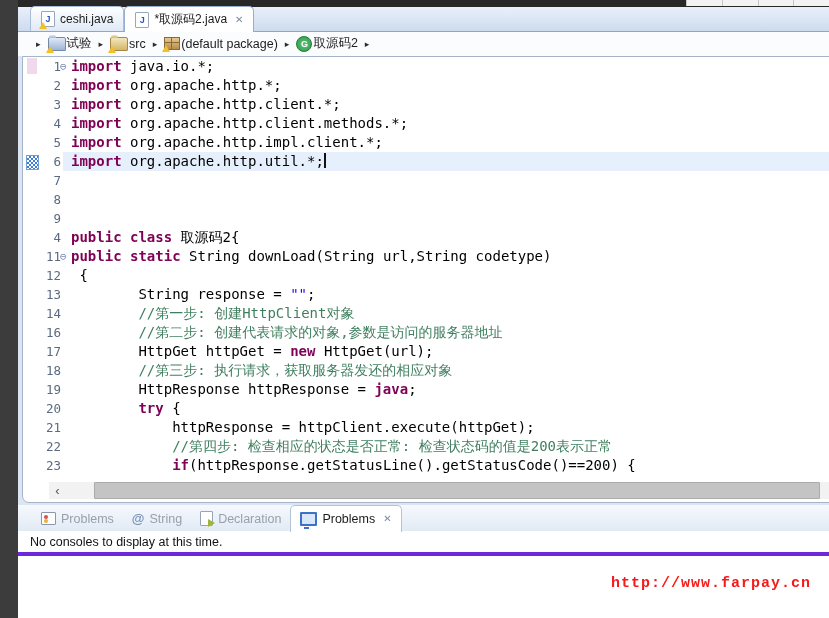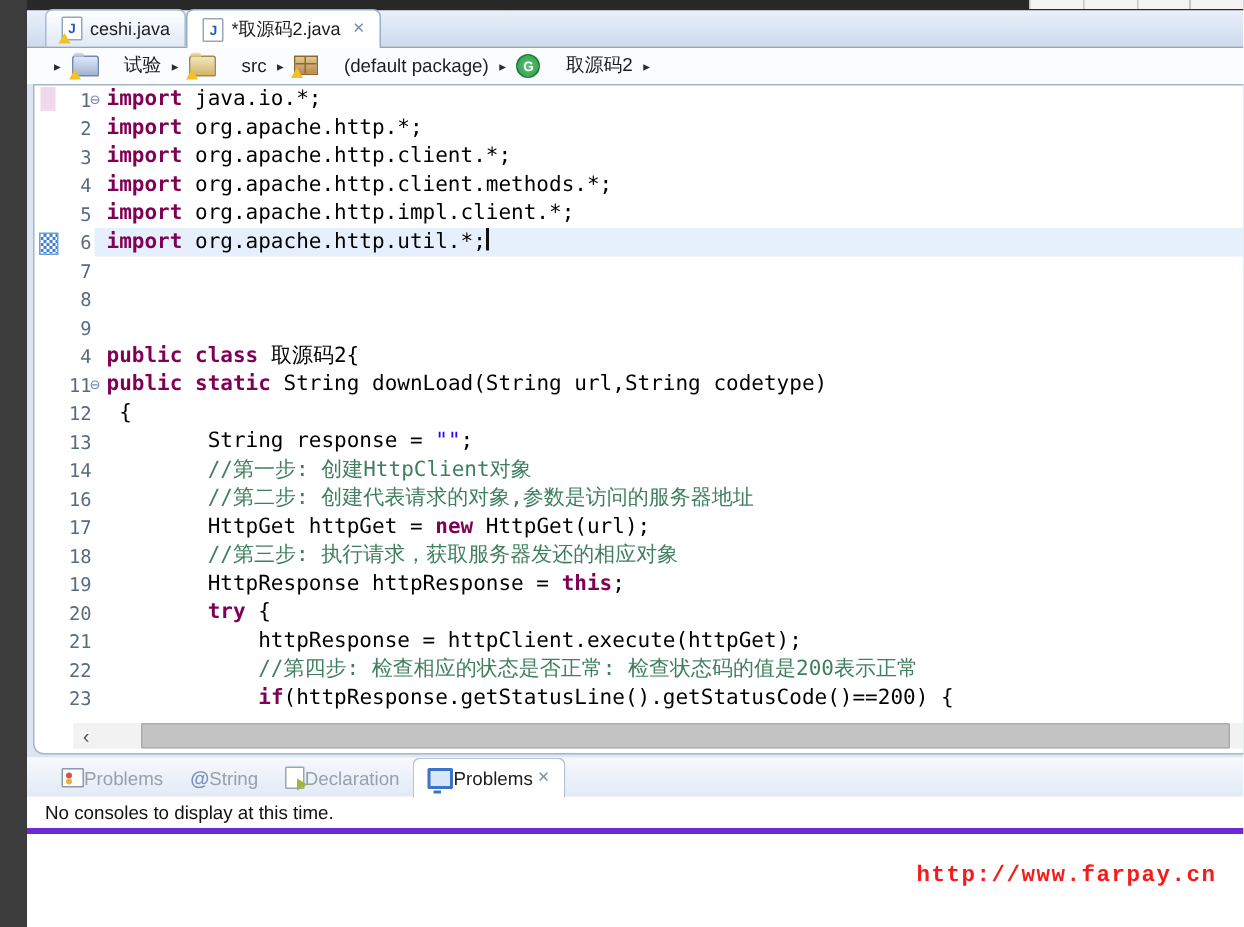--- a/index.html
+++ b/index.html
@@ -25,21 +25,21 @@
          position:relative;display:flex;align-items:center;justify-content:center;
          font-weight:bold;font-size:9px;color:#2456c4;flex:0 0 auto}
   .warn-tri{position:absolute;left:-3px;bottom:-3px;width:0;height:0;
             border-left:4px solid transparent;border-right:4px solid transparent;
             border-bottom:7px solid #f2c027}
 
   
   .crumb-row{position:absolute;left:18px;top:31px;right:0;height:25px;background:#fbfcfe;
              display:flex;align-items:center;gap:7px;padding-left:18px;font-size:12.5px;color:#1d1d1d;z-index:4}
   .chev{font-size:9px;color:#2b2b2b}
-  .crumb{display:flex;align-items:center;gap:17px;white-space:nowrap}
+  .crumb{display:flex;align-items:center;gap:1px;white-space:nowrap}
   .folder{width:16px;height:12px;border-radius:2px 2px 1px 1px;position:relative;flex:0 0 auto}
   .folder:before{content:"";position:absolute;left:0;top:-3px;width:7px;height:3px;
                  border-radius:2px 2px 0 0;background:inherit}
   .f-proj{background:linear-gradient(#dfe9f6,#9fb4d4);border:1px solid #7388ac}
   .f-src{background:linear-gradient(#f2e7bd,#d4b566);border:1px solid #a8874a}
   .pkg{width:14px;height:11px;background:linear-gradient(#e4c98d,#b98b4e);border:1px solid #8a6a34;
        position:relative;flex:0 0 auto}
   .pkg:before{content:"";position:absolute;left:6px;top:0;bottom:0;width:1px;background:#8a6a34}
   .pkg:after{content:"";position:absolute;left:0;right:0;top:4px;height:1px;background:#8a6a34}
   .cls{width:14px;height:14px;border-radius:50%;background:radial-gradient(#5cc273,#2e9a4c);
@@ -75,21 +75,21 @@
                   border-bottom:7px solid #f2c027}
   
   .hscroll{position:absolute;left:26px;right:0;top:425px;height:17px;background:#f2f2f2;display:flex;align-items:center}
   .harrow{width:17px;height:17px;flex:0 0 auto;display:flex;align-items:center;justify-content:center;
           color:#555;font-size:13px;background:#f2f2f2}
   .hthumb{flex:1;height:15px;margin:0 9px 0 28px;background:#c4c4c4;border:1px solid #ababab;border-radius:1px}
 
   
   .console-row{position:absolute;left:18px;top:505px;right:0;height:26px;
                background:linear-gradient(#f6f9fd,#e1eaf5);display:flex;align-items:flex-end;padding-left:14px;z-index:5}
-  .ctab{display:flex;align-items:center;height:25px;padding:0 9px;font-size:12.5px;
+  .ctab{display:flex;align-items:center;gap:5px;height:25px;padding:0 9px;font-size:12.5px;
         color:#98a0ac;white-space:nowrap}
   .ctab.active{background:#fff;border:1px solid #b5c3d8;border-bottom:none;border-radius:5px 5px 0 0;
                color:#1c1c1c;height:26px;margin-bottom:-1px;z-index:6}
   .i-problems{width:13px;height:11px;background:#fdfdfd;border:1px solid #8a97ad;border-radius:1px;position:relative}
   .i-problems:before{content:"";position:absolute;left:2px;top:2px;width:4px;height:4px;border-radius:50%;background:#d95050}
   .i-problems:after{content:"";position:absolute;left:2px;bottom:1px;width:4px;height:4px;border-radius:50%;background:#e8b23a}
   .i-at{font-size:13px;color:#7a90b8;font-weight:bold}
   .i-decl{width:11px;height:13px;background:#fff;border:1px solid #97a5b8;border-radius:1px;position:relative}
   .i-decl:after{content:"";position:absolute;right:-3px;bottom:-2px;width:0;height:0;
                 border-top:4px solid transparent;border-bottom:4px solid transparent;border-left:7px solid #9fb53c}
@@ -242,21 +242,21 @@
           <div class="content"><span class="tk-p">        HttpGet httpGet = </span><span class="tk-k">new</span><span class="tk-p"> HttpGet(url);</span></div>
         </div>
         <div class="row">
           <div class="ruler"></div>
           <div class="lnum">18</div>
           <div class="content"><span class="tk-c">        //第三步: 执行请求，获取服务器发还的相应对象</span></div>
         </div>
         <div class="row">
           <div class="ruler"></div>
           <div class="lnum">19</div>
-          <div class="content"><span class="tk-p">        HttpResponse httpResponse = </span><span class="tk-k">this</span><span class="tk-p">;</span></div>
+          <div class="content"><span class="tk-p">        HttpResponse httpResponse = </span><span class="tk-k">java</span><span class="tk-p">;</span></div>
         </div>
         <div class="row">
           <div class="ruler"></div>
           <div class="lnum">20</div>
           <div class="content"><span class="tk-p">        </span><span class="tk-k">try</span><span class="tk-p"> {</span></div>
         </div>
         <div class="row">
           <div class="ruler"></div>
           <div class="lnum">21</div>
           <div class="content"><span class="tk-p">            httpResponse = httpClient.execute(httpGet);</span></div>

